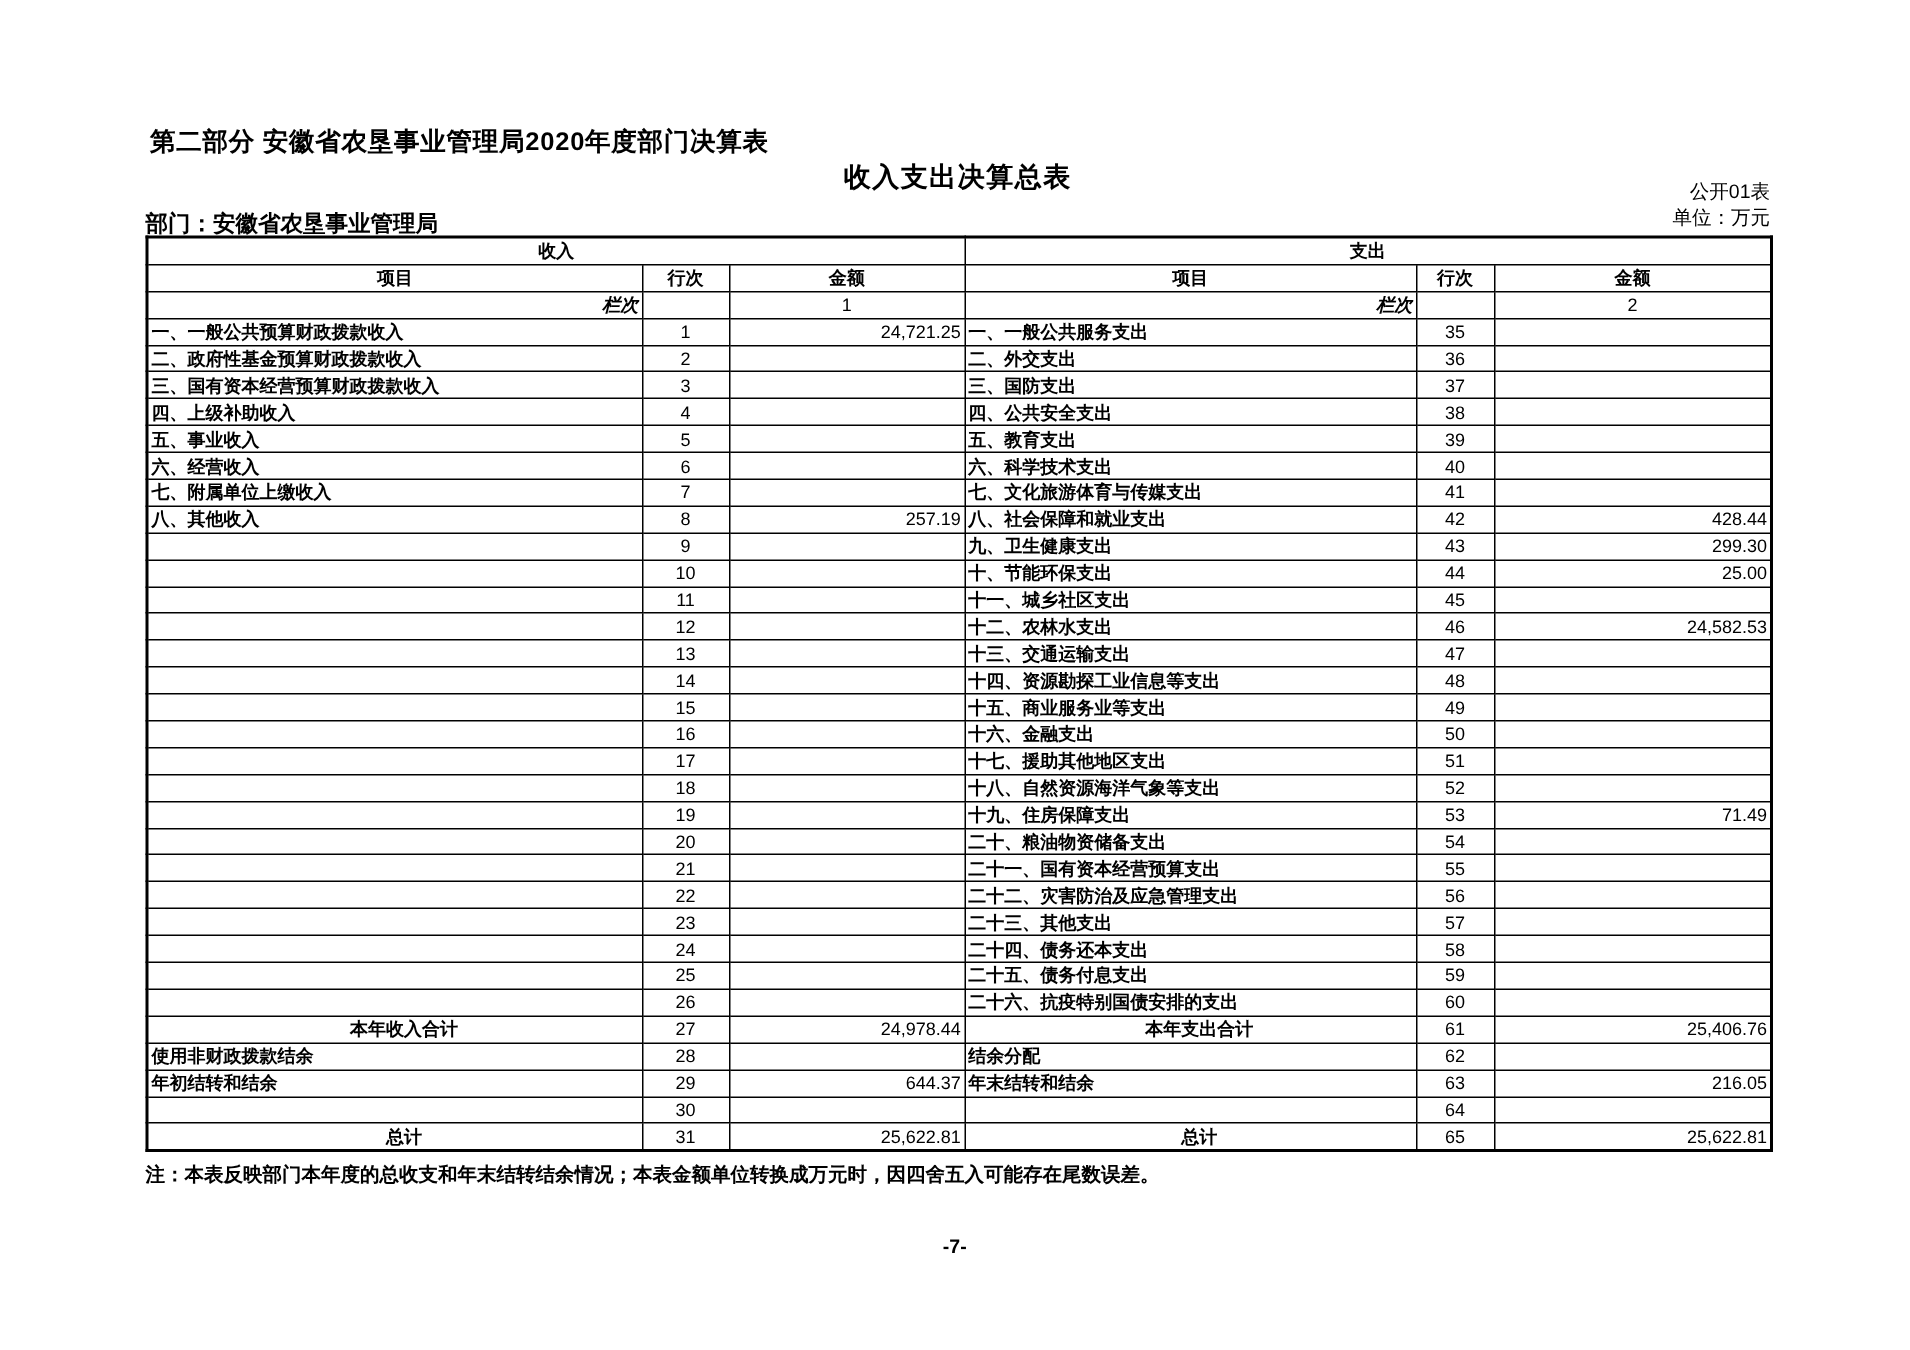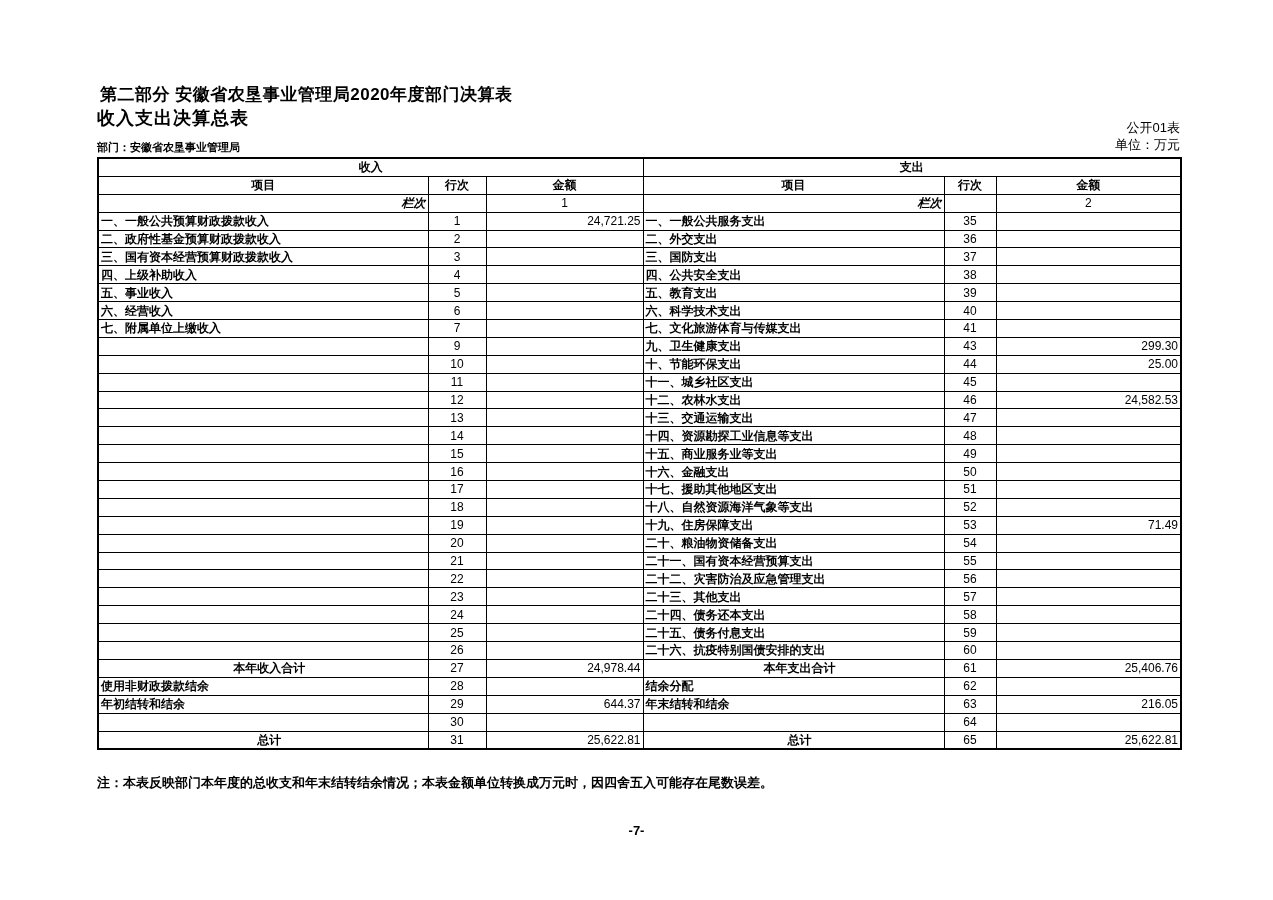--- a/index.html
+++ b/index.html
@@ -23,20 +23,21 @@
     font-size: 17px;
     font-weight: bold;
     letter-spacing: 0.5px;
     white-space: nowrap;
   }
   .table-title {
     position: absolute;
     left: 97px;
     top: 106px;
     width: 1083px;
+    text-align: center;
     font-size: 18px;
     font-weight: bold;
     letter-spacing: 1px;
   }
   .form-code {
     position: absolute;
     right: 93px;
     top: 119px;
     font-size: 13px;
     white-space: nowrap;
@@ -47,21 +48,21 @@
     right: 93px;
     top: 136px;
     font-size: 13px;
     font-weight: normal;
     white-space: nowrap;
   }
   .dept-label {
     position: absolute;
     left: 97px;
     top: 140px;
-    font-size: 11px;
+    font-size: 15px;
     font-weight: bold;
     white-space: nowrap;
   }
   table.accounts {
     position: absolute;
     left: 97px;
     top: 157px;
     width: 1083px;
     border-collapse: collapse;
     table-layout: fixed;
@@ -221,20 +222,28 @@
         </tr>
         <tr>
           <td class="item">七、附属单位上缴收入</td>
           <td class="line">7</td>
           <td class="amount"></td>
           <td class="item">七、文化旅游体育与传媒支出</td>
           <td class="line">41</td>
           <td class="amount"></td>
         </tr>
         <tr>
+          <td class="item">八、其他收入</td>
+          <td class="line">8</td>
+          <td class="amount">257.19</td>
+          <td class="item">八、社会保障和就业支出</td>
+          <td class="line">42</td>
+          <td class="amount">428.44</td>
+        </tr>
+        <tr>
           <td class="item"></td>
           <td class="line">9</td>
           <td class="amount"></td>
           <td class="item">九、卫生健康支出</td>
           <td class="line">43</td>
           <td class="amount">299.30</td>
         </tr>
         <tr>
           <td class="item"></td>
           <td class="line">10</td>

